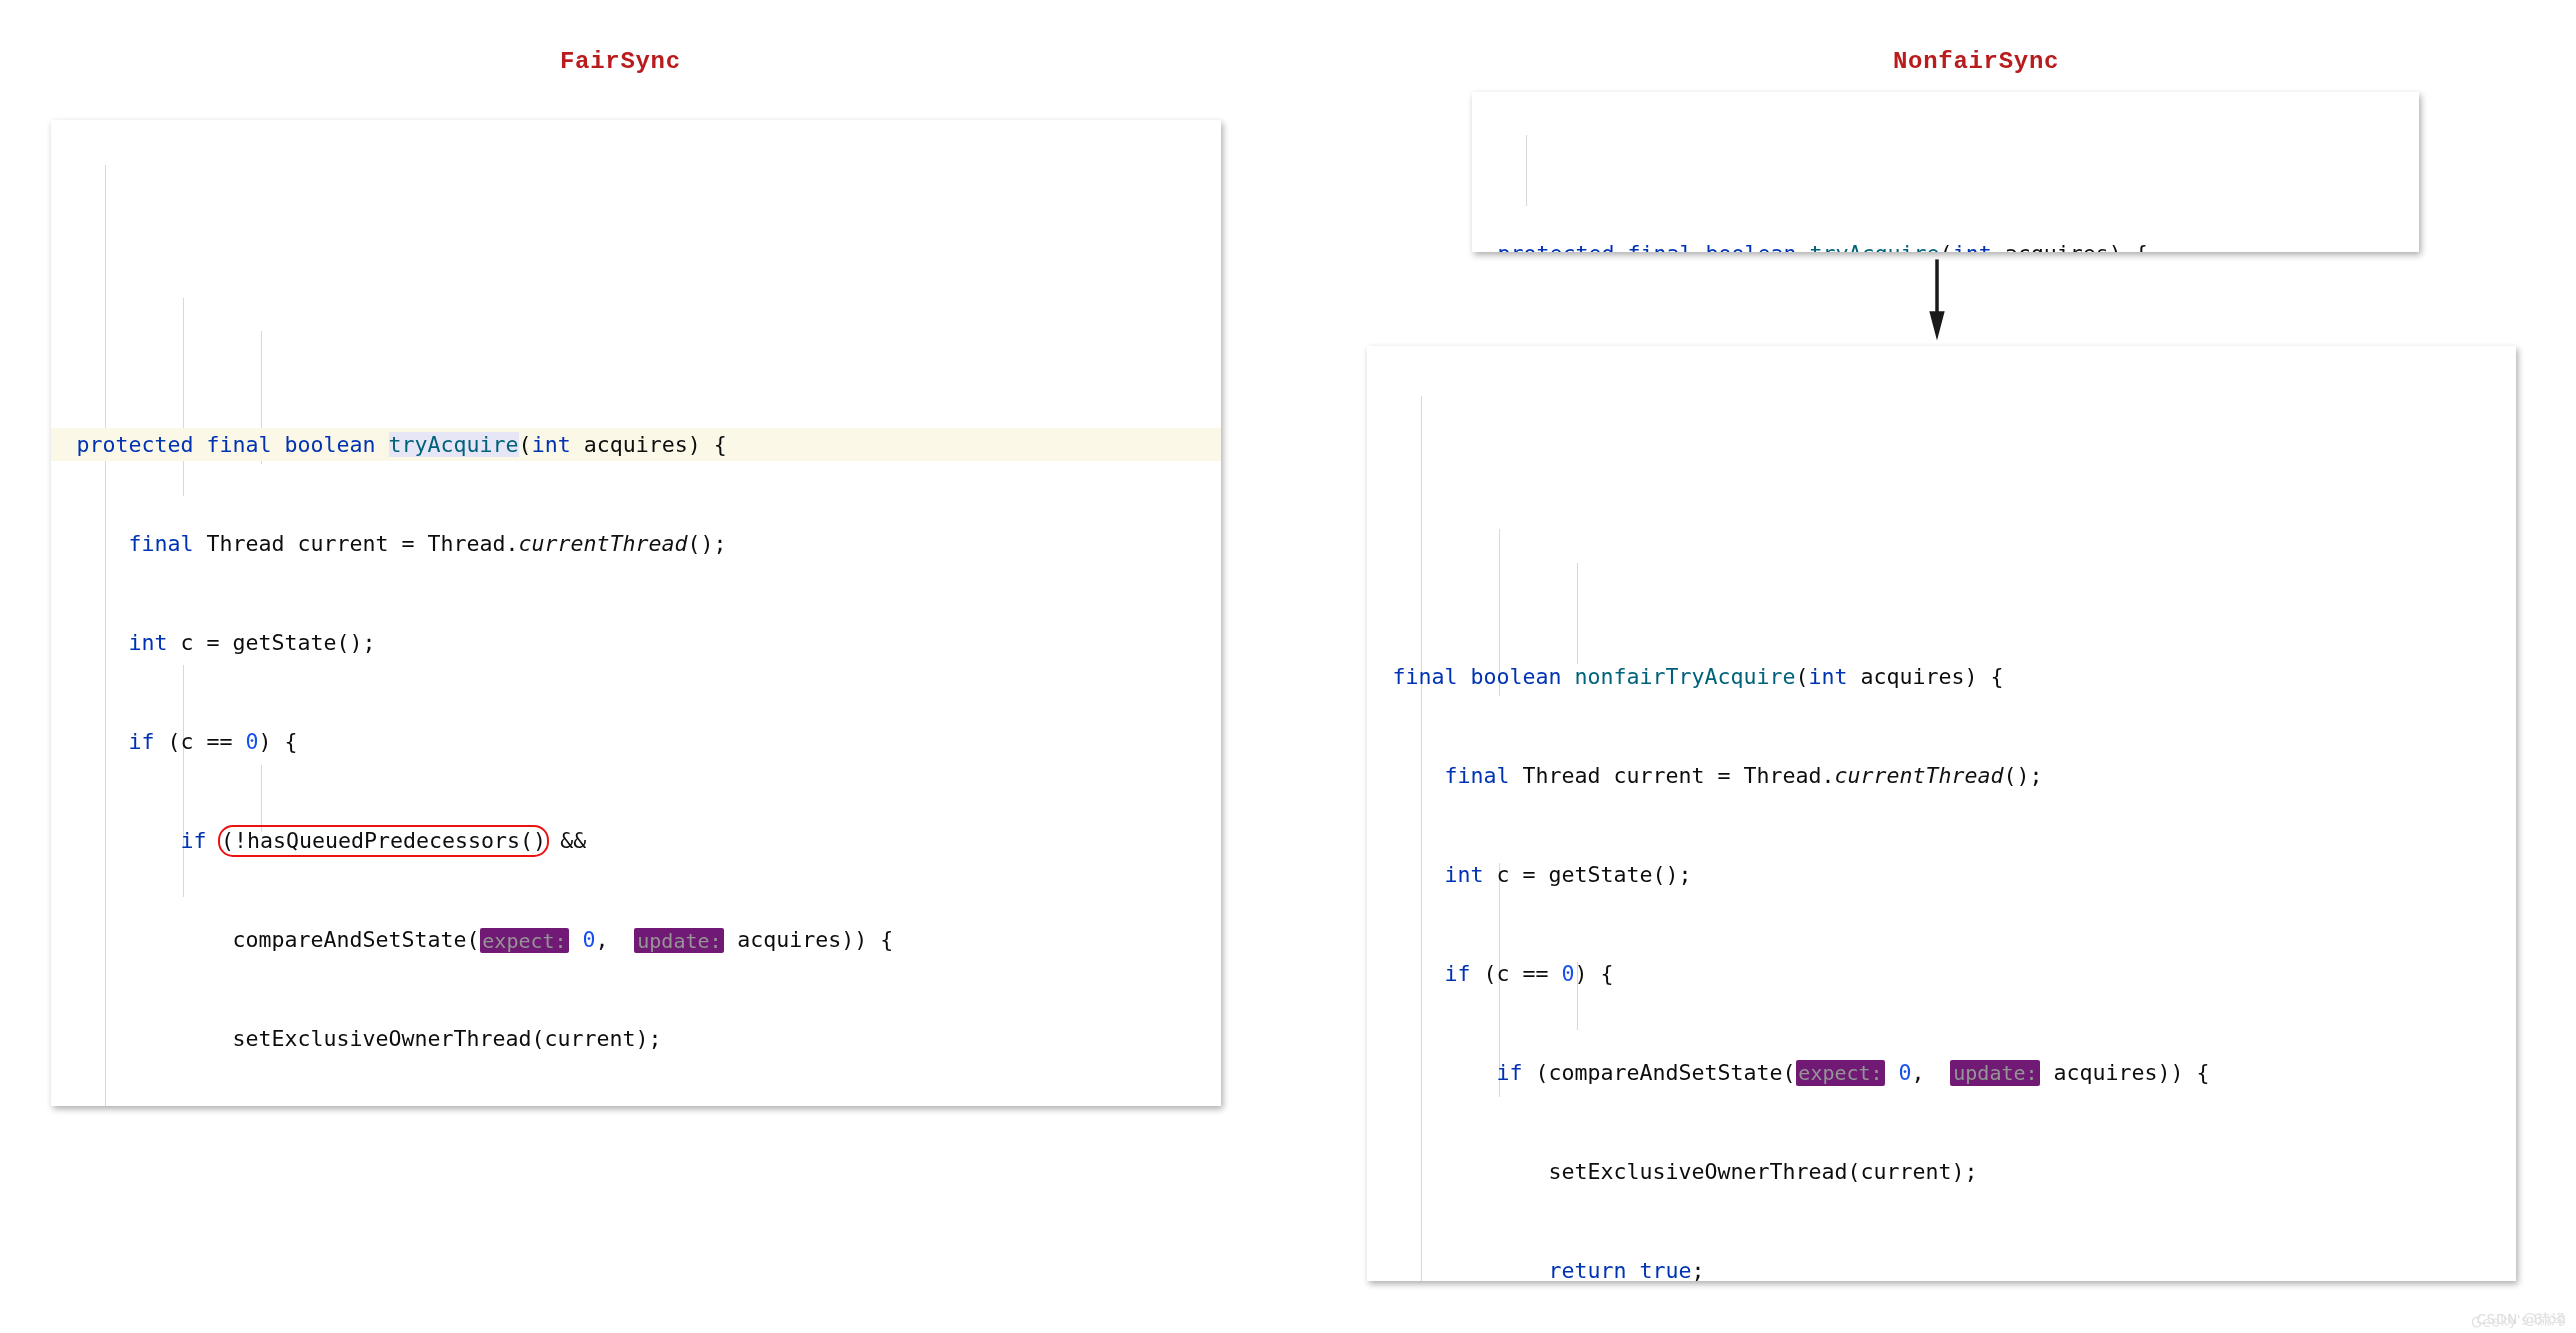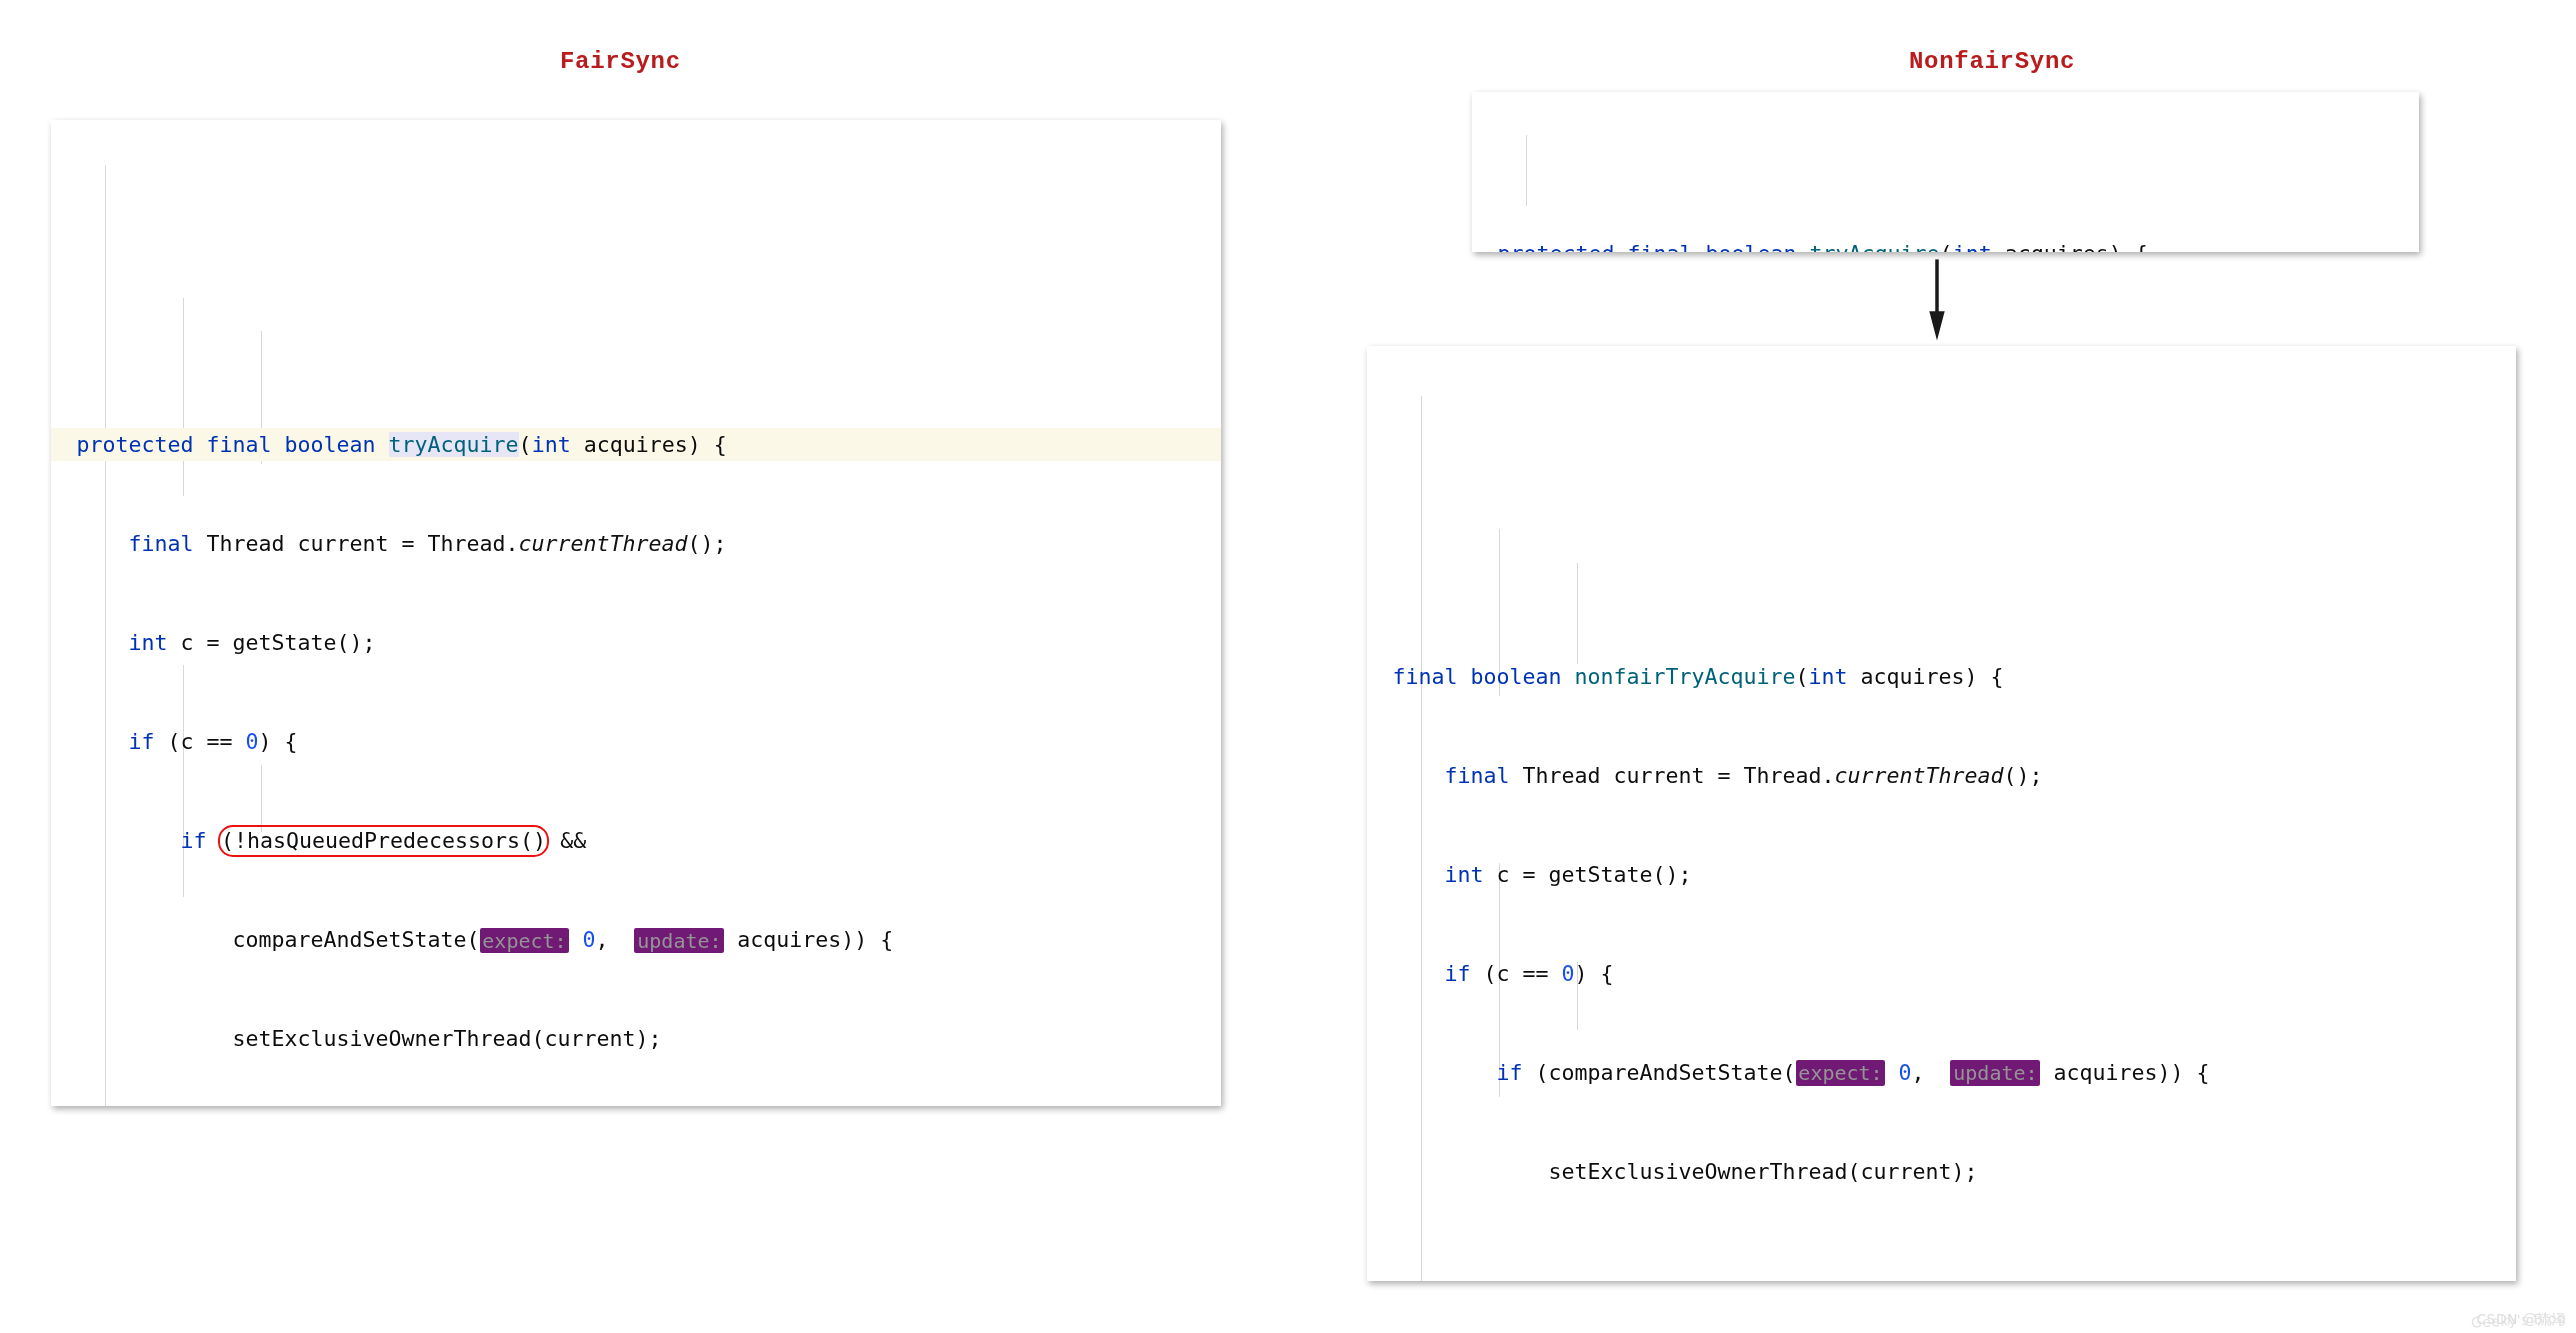--- a/index.html
+++ b/index.html
@@ -19,21 +19,21 @@
   .panel-title {
     position: absolute;
     font-family: Liberation Mono, monospace;
     font-size: 24px;
     font-weight: 700;
     color: #b91c1c;
     letter-spacing: 0.7px;
     white-space: nowrap;
   }
   #title-fair   { left: 560px;  top: 48px; }
-  #title-nonfair{ left: 1893px; top: 48px; margin-left: 16px; }
+  #title-nonfair{ left: 1893px; top: 48px; }
 
   .code-card {
     position: absolute;
     background: #ffffff;
     box-sizing: border-box;
     box-shadow: 2.1px 2.8px 6.4px rgba(0,0,0,0.32);
     overflow: hidden;
   }
 
   #card-fairsync {
@@ -193,20 +193,21 @@
     <div class="guide" style="left:210px; top:217px; height:101px;"></div>
     <div class="guide" style="left:132px; top:517px; height:234px;"></div>
     <div class="guide" style="left:210px; top:616px; height:68px;"></div>
 
     <div class="line"><span class="kw">final</span> <span class="kw">boolean</span> <span class="mth">nonfairTryAcquire</span>(<span class="kw">int</span> acquires) {</div>
     <div class="line">    <span class="kw">final</span> Thread current = Thread.<span class="fld">currentThread</span>();</div>
     <div class="line">    <span class="kw">int</span> c = getState();</div>
     <div class="line">    <span class="kw">if</span> (c == <span class="num">0</span>) {</div>
     <div class="line">        <span class="kw">if</span> (compareAndSetState(<span class="hint">expect:</span> <span class="num">0</span>,  <span class="hint">update:</span> acquires)) {</div>
     <div class="line">            setExclusiveOwnerThread(current);</div>
+    <div class="line">            <span class="kw">return</span> <span class="kw">true</span>;</div>
     
     
     
     
     
     
     
     
     
     

